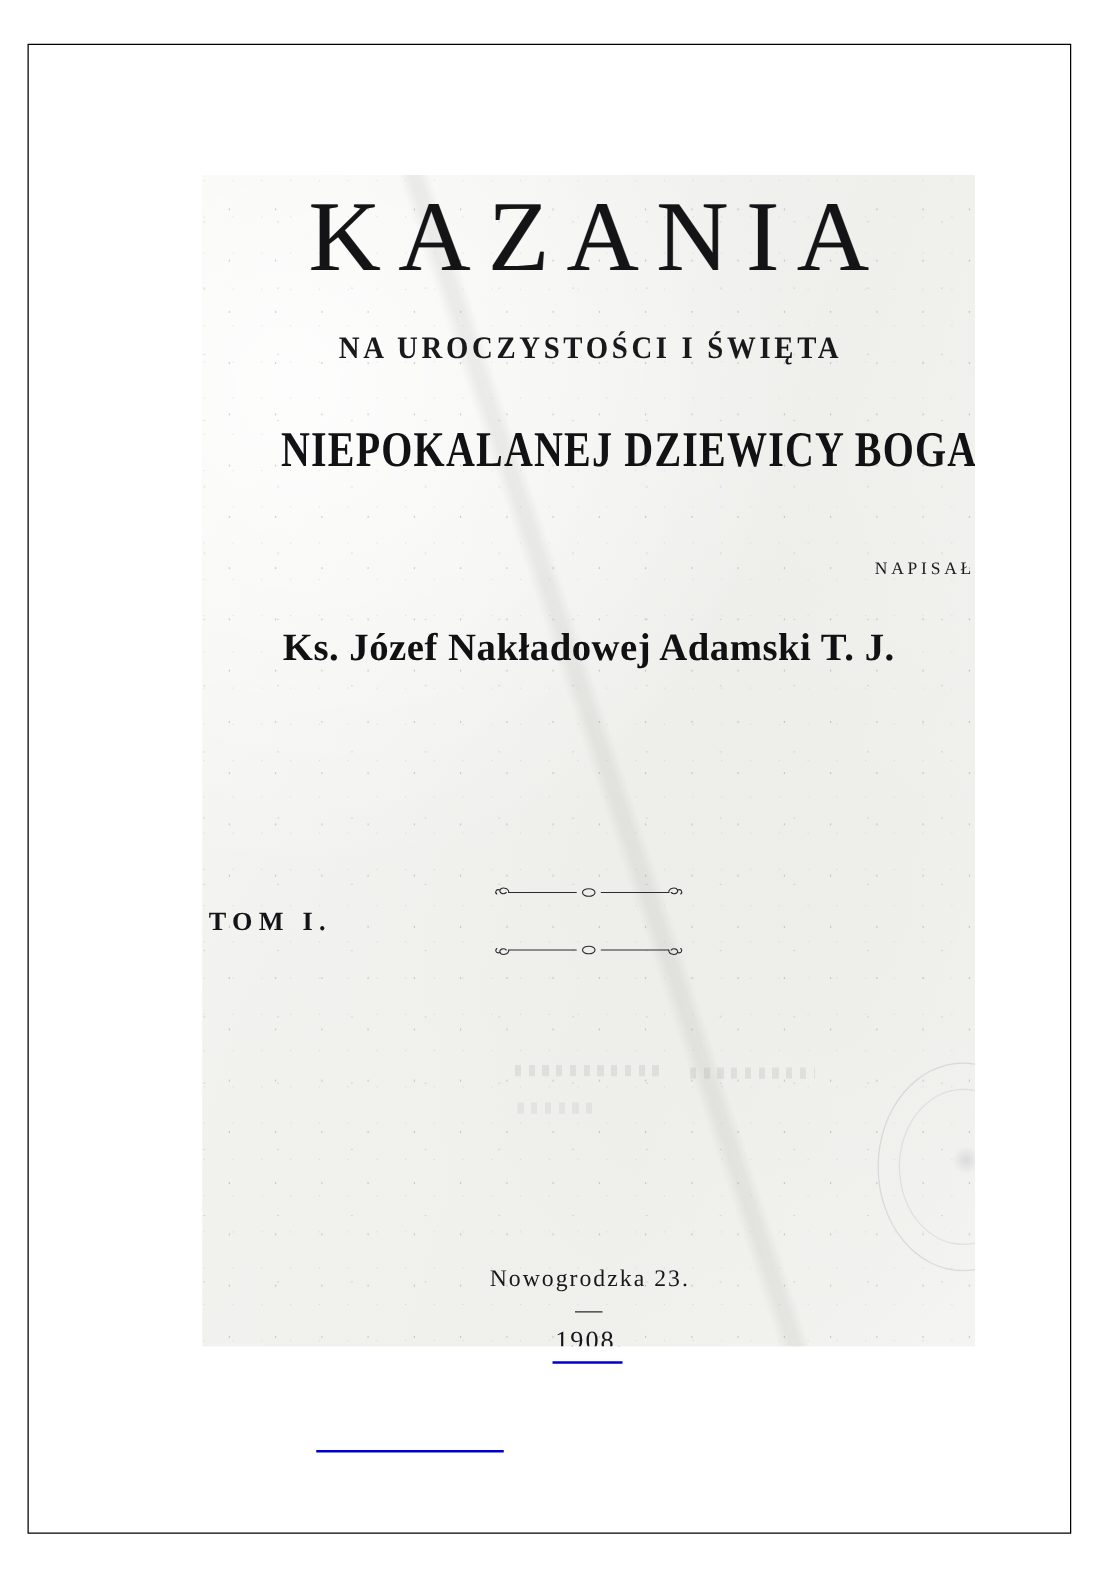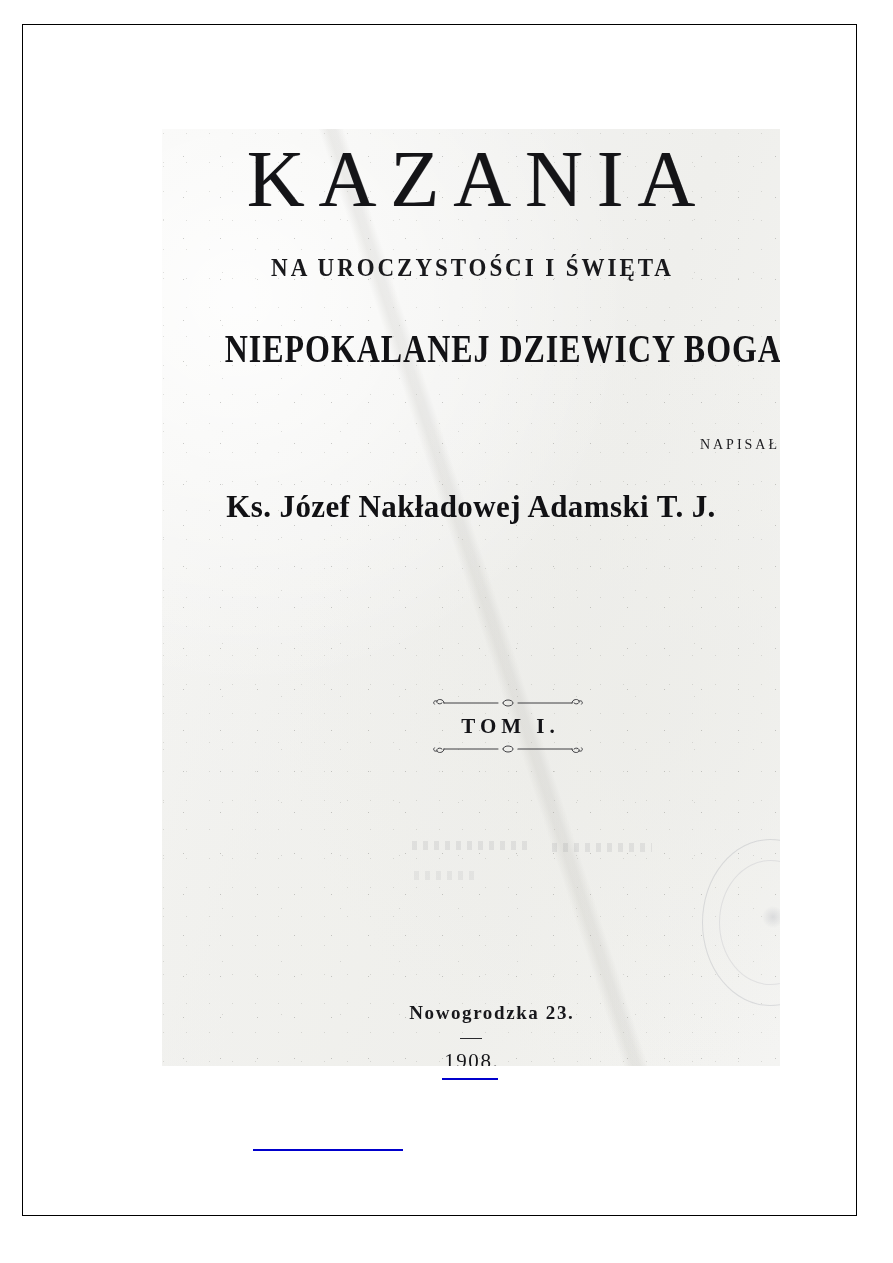--- a/index.html
+++ b/index.html
@@ -13,21 +13,21 @@
     height: 1263px;
     position: relative;
     overflow: hidden;
     font-family: "Liberation Serif", "DejaVu Serif", serif;
   }
 
   
   #page-frame {
     position: absolute;
     left: 22px;
-    top: 24px;
+    top: 35px;
     width: 835px;
     height: 1192px;
     border: 1.5px solid #000000;
     box-sizing: border-box;
     background: #ffffff;
   }
 
   
   #scan-sheet {
     position: absolute;
@@ -182,22 +182,21 @@
     font-weight: 700;
     color: #111114;
   }
 
   
   #volume-block {
     position: absolute;
     left: 0;
     top: 568px;
     width: 100%;
-    text-align: center;
-    padding-left: 37px;
+    text-align: left;
   }
   .flourish-rule {
     position: relative;
     width: 152px;
     height: 12px;
     margin: 0 auto;
   }
   .flourish-rule svg { display: block; width: 152px; height: 12px; }
   #volume-label {
     font-family: "Liberation Serif", "DejaVu Serif", serif;
@@ -227,23 +226,22 @@
     letter-spacing: 0.2px;
     font-weight: 700;
     color: #141418;
   }
   #imprint-address {
     top: 873px;
     font-family: "Liberation Serif", "DejaVu Serif", serif;
     font-size: 19px;
     letter-spacing: 1.6px;
     text-indent: 1.6px;
-    font-weight: 700;
+    font-weight: 400;
     color: #18181c;
-    margin-left: 20px;
   }
   #imprint-divider {
     position: absolute;
     left: 50%;
     top: 909px;
     width: 22px;
     height: 0;
     margin-left: -11px;
     border-top: 1.5px solid #2a2a2e;
   }

